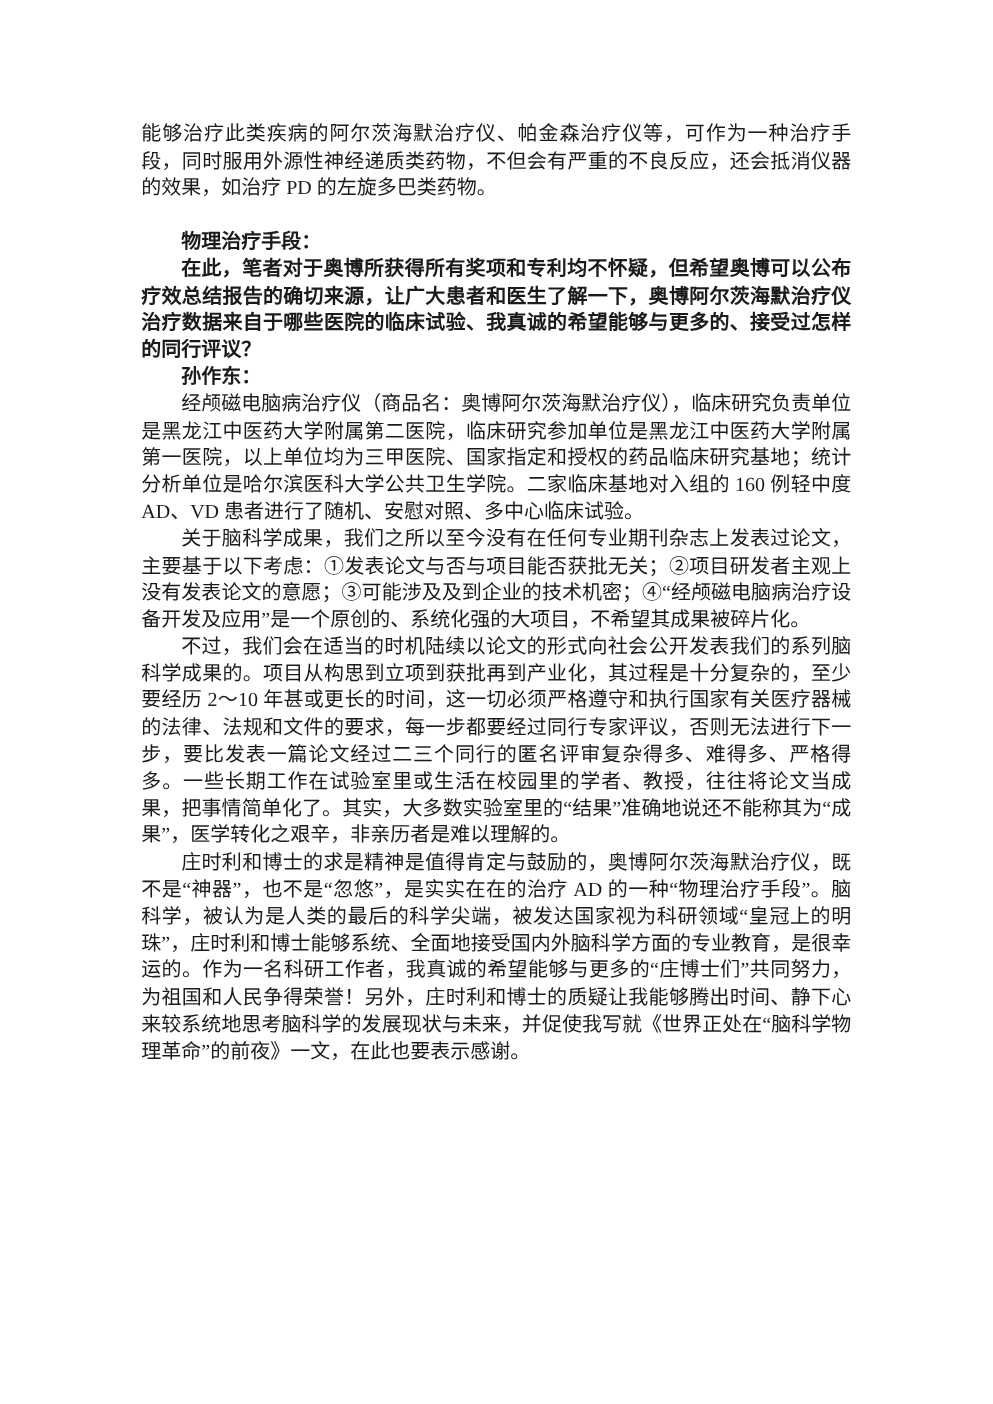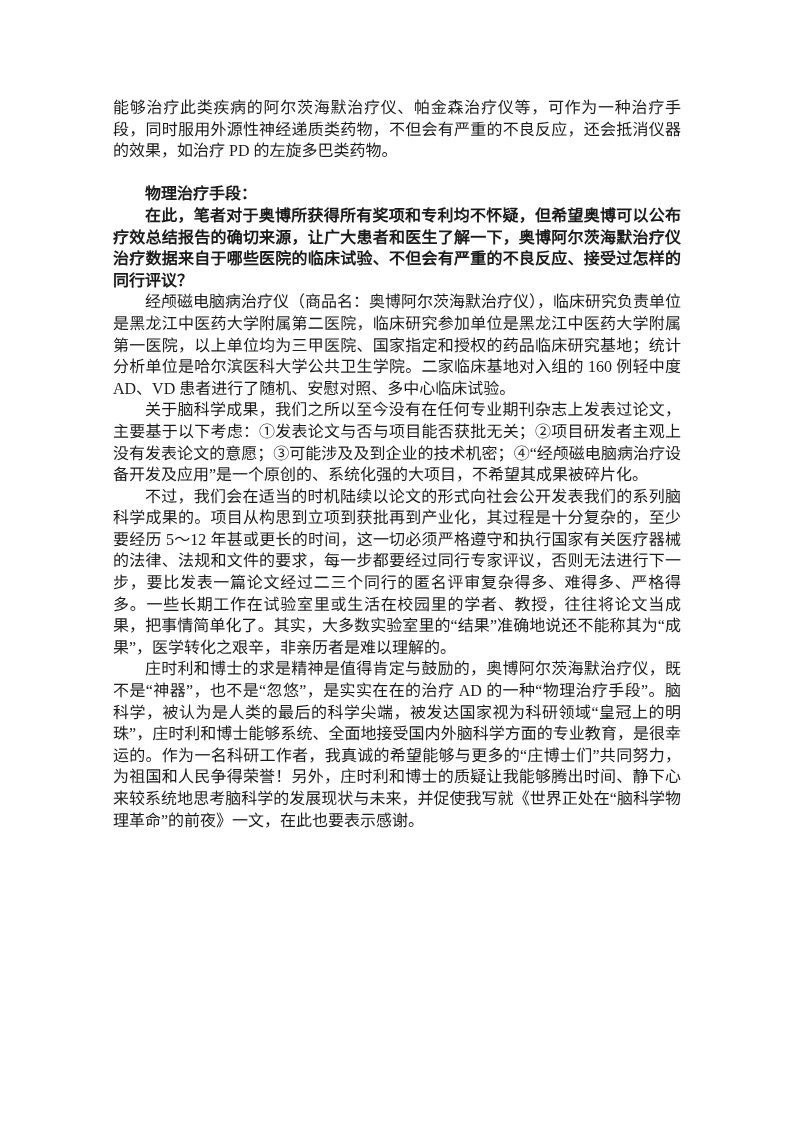--- a/index.html
+++ b/index.html
@@ -34,19 +34,20 @@
   p.para.bold   { font-weight: bold; }
   p.para.gap    { margin-top: 21.6px; }
 </style>
 </head>
 <body>
 
 <div class="page">
   <div class="doc-body">
       <p class="para">能够治疗此类疾病的阿尔茨海默治疗仪、帕金森治疗仪等，可作为一种治疗手段，同时服用外源性神经递质类药物，不但会有严重的不良反应，还会抵消仪器的效果，如治疗 PD 的左旋多巴类药物。</p>
       <p class="para bold indent gap">物理治疗手段：</p>
-      <p class="para bold indent">在此，笔者对于奥博所获得所有奖项和专利均不怀疑，但希望奥博可以公布疗效总结报告的确切来源，让广大患者和医生了解一下，奥博阿尔茨海默治疗仪治疗数据来自于哪些医院的临床试验、不但会有严重的不良反应、接受过怎样的同行评议？</p>
+      <p class="para bold indent">在此，笔者对于奥博所获得所有奖项和专利均不怀疑，但希望奥博可以公布疗效总结报告的确切来源，让广大患者和医生了解一下，奥博阿尔茨海默治疗仪治疗数据来自于哪些医院的临床试验、我真诚的希望能够与更多的、接受过怎样的同行评议？</p>
+      <p class="para bold indent">孙作东：</p>
       <p class="para indent">经颅磁电脑病治疗仪（商品名：奥博阿尔茨海默治疗仪），临床研究负责单位是黑龙江中医药大学附属第二医院，临床研究参加单位是黑龙江中医药大学附属第一医院，以上单位均为三甲医院、国家指定和授权的药品临床研究基地；统计分析单位是哈尔滨医科大学公共卫生学院。二家临床基地对入组的 160 例轻中度 AD、VD 患者进行了随机、安慰对照、多中心临床试验。</p>
       <p class="para indent">关于脑科学成果，我们之所以至今没有在任何专业期刊杂志上发表过论文，主要基于以下考虑：①发表论文与否与项目能否获批无关；②项目研发者主观上没有发表论文的意愿；③可能涉及及到企业的技术机密；④“经颅磁电脑病治疗设备开发及应用”是一个原创的、系统化强的大项目，不希望其成果被碎片化。</p>
-      <p class="para indent">不过，我们会在适当的时机陆续以论文的形式向社会公开发表我们的系列脑科学成果的。项目从构思到立项到获批再到产业化，其过程是十分复杂的，至少要经历 5～12 年甚或更长的时间，这一切必须严格遵守和执行国家有关医疗器械的法律、法规和文件的要求，每一步都要经过同行专家评议，否则无法进行下一步，要比发表一篇论文经过二三个同行的匿名评审复杂得多、难得多、严格得多。一些长期工作在试验室里或生活在校园里的学者、教授，往往将论文当成果，把事情简单化了。其实，大多数实验室里的“结果”准确地说还不能称其为“成果”，医学转化之艰辛，非亲历者是难以理解的。</p>
+      <p class="para indent">不过，我们会在适当的时机陆续以论文的形式向社会公开发表我们的系列脑科学成果的。项目从构思到立项到获批再到产业化，其过程是十分复杂的，至少要经历 2～10 年甚或更长的时间，这一切必须严格遵守和执行国家有关医疗器械的法律、法规和文件的要求，每一步都要经过同行专家评议，否则无法进行下一步，要比发表一篇论文经过二三个同行的匿名评审复杂得多、难得多、严格得多。一些长期工作在试验室里或生活在校园里的学者、教授，往往将论文当成果，把事情简单化了。其实，大多数实验室里的“结果”准确地说还不能称其为“成果”，医学转化之艰辛，非亲历者是难以理解的。</p>
       <p class="para indent">庄时利和博士的求是精神是值得肯定与鼓励的，奥博阿尔茨海默治疗仪，既不是“神器”，也不是“忽悠”，是实实在在的治疗 AD 的一种“物理治疗手段”。脑科学，被认为是人类的最后的科学尖端，被发达国家视为科研领域“皇冠上的明珠”，庄时利和博士能够系统、全面地接受国内外脑科学方面的专业教育，是很幸运的。作为一名科研工作者，我真诚的希望能够与更多的“庄博士们”共同努力，为祖国和人民争得荣誉！另外，庄时利和博士的质疑让我能够腾出时间、静下心来较系统地思考脑科学的发展现状与未来，并促使我写就《世界正处在“脑科学物理革命”的前夜》一文，在此也要表示感谢。</p>
     </div>
 </div>
 
 </body></html>

